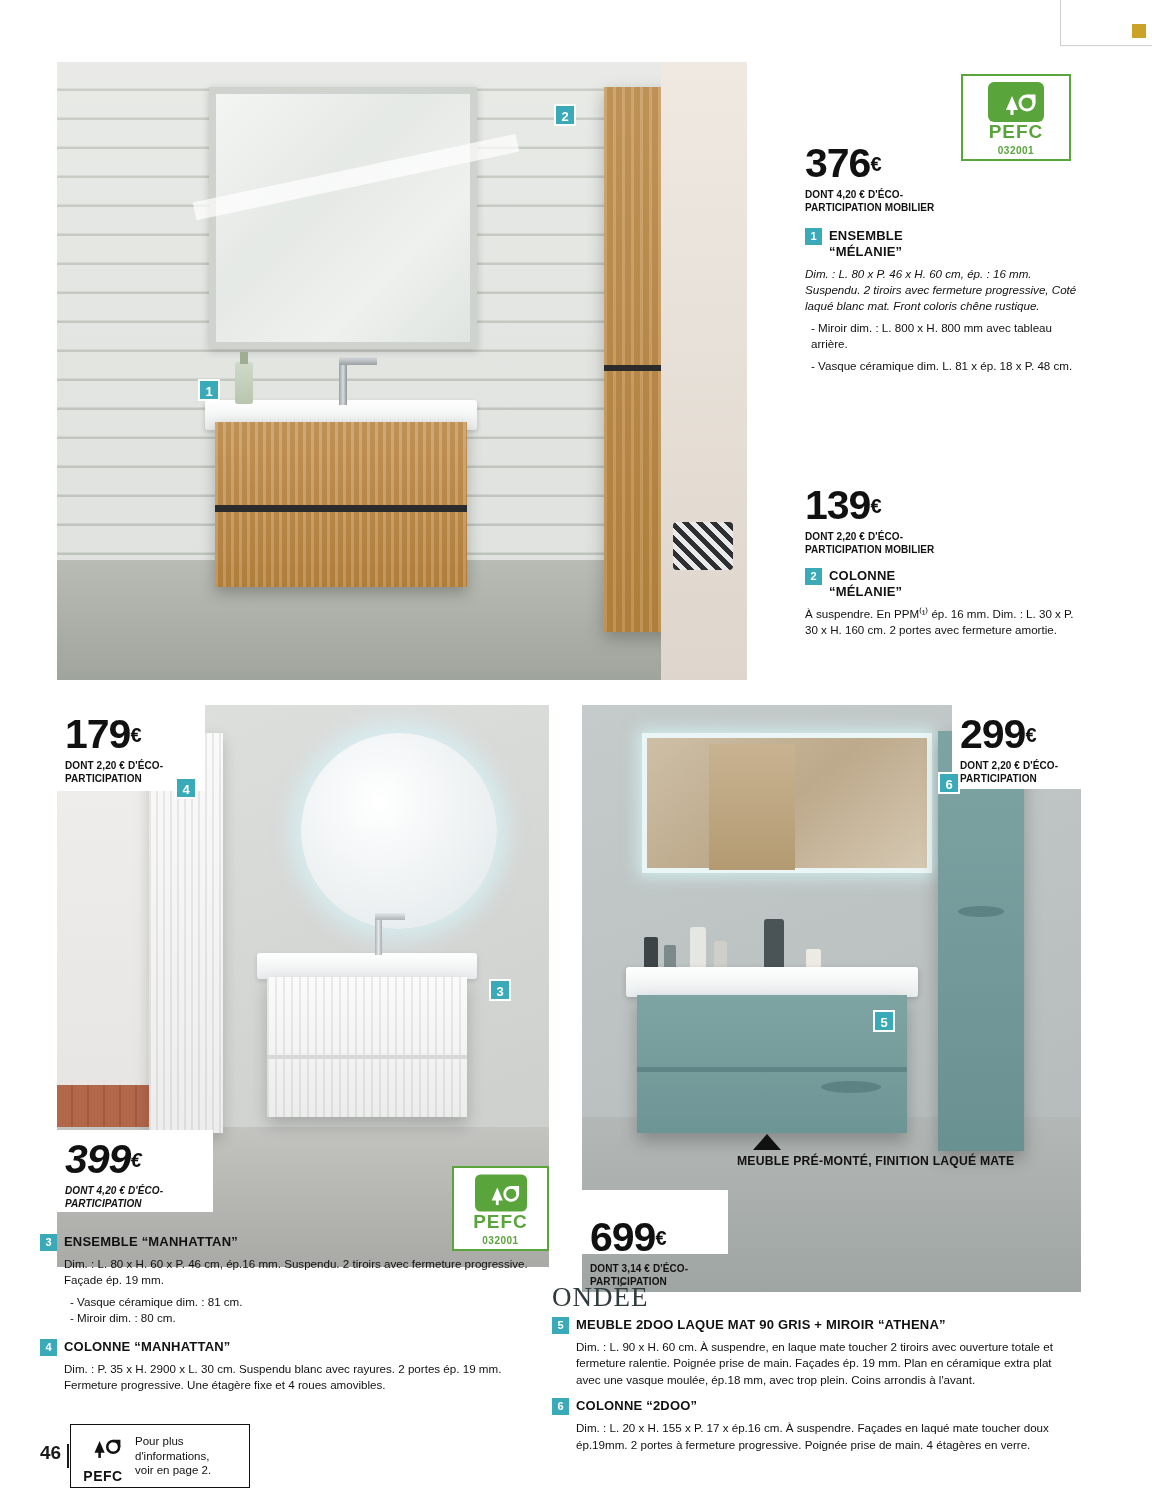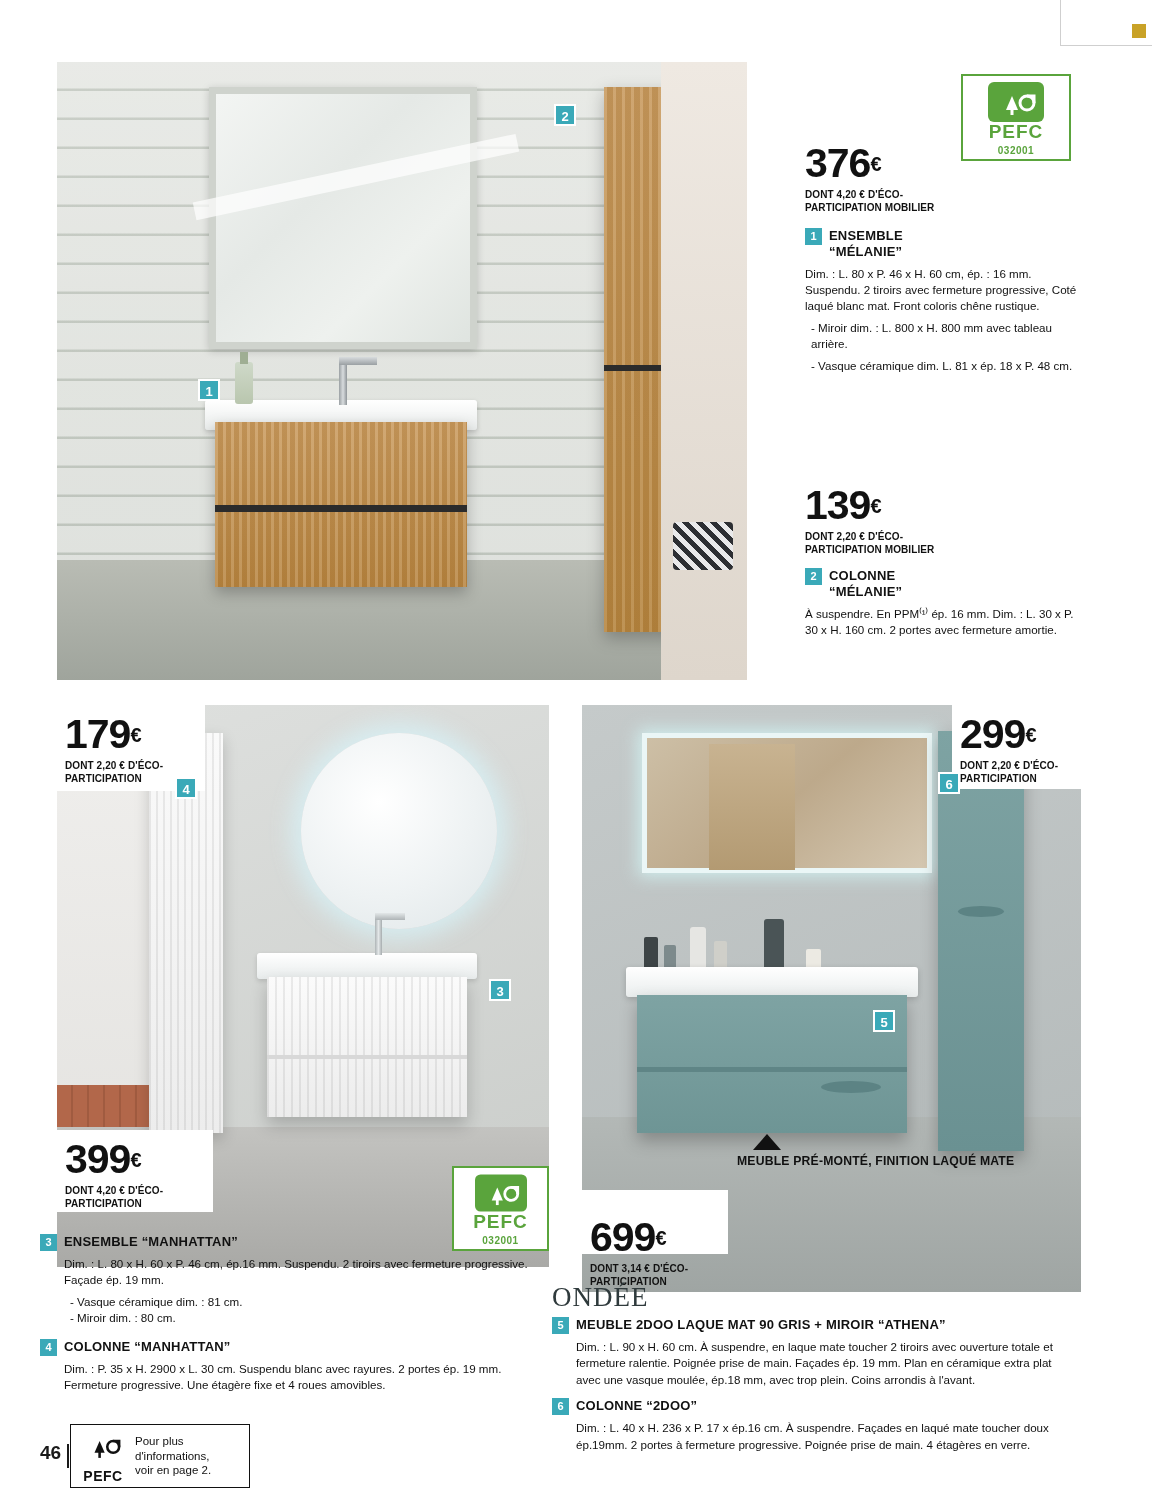--- a/index.html
+++ b/index.html
@@ -340,21 +340,21 @@
         <span>DONT 4,20 € D'ÉCO-</span><br>
         <span>PARTICIPATION MOBILIER</span>
       </div>
       <div style="margin-top:14px; display:flex; gap:7px; align-items:flex-start;">
         <span class="num-badge">1</span>
         <span class="prod-title">
           <span>ENSEMBLE</span><br>
           <span>“MÉLANIE”</span>
         </span>
       </div>
-      <div class="prod-desc" style="margin-left:0;">Dim. : L. 80 x P. 46 x H. 60 cm, ép. : 16 mm. Suspendu. 2 tiroirs avec fermeture progressive, Coté laqué blanc mat. Front coloris chêne rustique.</div>
+      <div class="prod-desc" style="margin-left:0;font-style:italic;">Dim. : L. 80 x P. 46 x H. 60 cm, ép. : 16 mm. Suspendu. 2 tiroirs avec fermeture progressive, Coté laqué blanc mat. Front coloris chêne rustique.</div>
       <div class="prod-desc" style="margin-left:6px;">- Miroir dim. : L. 800 x H. 800 mm avec tableau arrière.</div>
       <div class="prod-desc" style="margin-left:6px;">- Vasque céramique dim. L. 81 x ép. 18 x P. 48 cm.</div>
     </div>
 
     <div style="position:absolute; left:58px; top:420px; width:276px;">
       <div class="price">
         <span class="amount">139</span><span class="cur">€</span>
       </div>
       <div class="eco">
         <span>DONT 2,20 € D'ÉCO-</span><br>
@@ -393,21 +393,21 @@
       <span class="amount">179</span><span class="cur">€</span>
     </div>
     <div class="eco">
       <span>DONT 2,20 € D'ÉCO-</span><br>
       <span>PARTICIPATION</span>
     </div>
   </div>
   <div class="callout" style="left:175px; top:777px;">4</div>
   <div class="callout" style="left:489px; top:979px;">3</div>
 
-  <div class="pricebox" style="left:57px; top:1130px; width:156px; height:82px; padding:6px 8px;">
+  <div class="pricebox" style="left:57px; top:1130px; width:156px; height:82px; padding:6px 8px;font-style:italic;">
     <div class="price">
       <span class="amount">399</span><span class="cur">€</span>
     </div>
     <div class="eco">
       <span>DONT 4,20 € D'ÉCO-</span><br>
       <span>PARTICIPATION</span>
     </div>
   </div>
 
   <div class="pefc" style="position:absolute; left:452px; top:1166px; width:97px;">
@@ -494,21 +494,21 @@
     <div style="display:flex; gap:7px; align-items:flex-start; margin-top:4px;">
       <span class="num-badge">5</span>
       <span class="prod-title">MEUBLE 2DOO LAQUE MAT 90 GRIS + MIROIR “ATHENA”</span>
     </div>
     <div class="line-item" style="margin:5px 0 0 24px;">Dim. : L. 90 x H. 60 cm. À suspendre, en laque mate toucher 2 tiroirs avec ouverture totale et fermeture ralentie. Poignée prise de main. Façades ép. 19 mm. Plan en céramique extra plat avec une vasque moulée, ép.18 mm, avec trop plein. Coins arrondis à l'avant.</div>
 
     <div style="display:flex; gap:7px; align-items:flex-start; margin-top:10px;">
       <span class="num-badge">6</span>
       <span class="prod-title">COLONNE “2DOO”</span>
     </div>
-    <div class="line-item" style="margin:5px 0 0 24px;">Dim. : L. 40 x H. 236 x P. 17 x ép.16 cm. À suspendre. Façades en laqué mate toucher doux ép.19mm. 2 portes à fermeture progressive. Poignée prise de main. 4 étagères en verre.</div>
+    <div class="line-item" style="margin:5px 0 0 24px;">Dim. : L. 20 x H. 155 x P. 17 x ép.16 cm. À suspendre. Façades en laqué mate toucher doux ép.19mm. 2 portes à fermeture progressive. Poignée prise de main. 4 étagères en verre.</div>
   </div>
 
   <div class="pagenum">46</div>
 
   <div id="footer-pefc">
     <div style="text-align:center;">
       <svg width="48" height="34" viewBox="0 0 56 40">
         <path d="M18 28 L24 14 L30 28 Z" fill="#111"></path>
         <rect x="22.5" y="27" width="3" height="7" fill="#111"></rect>
         <circle cx="40" cy="21" r="7" fill="none" stroke="#111" stroke-width="3"></circle>

